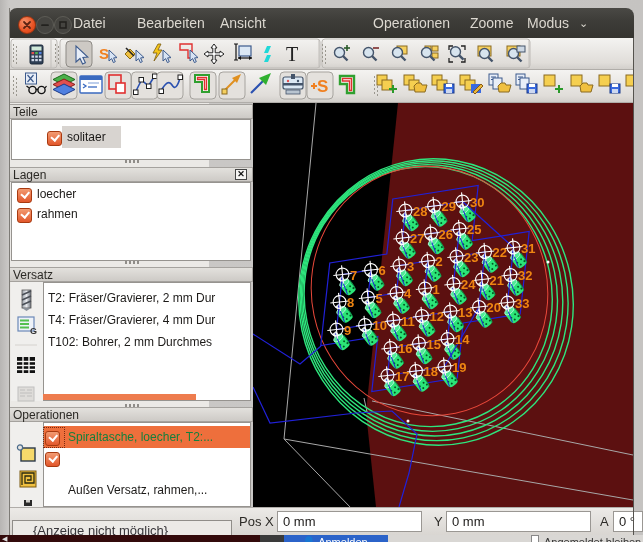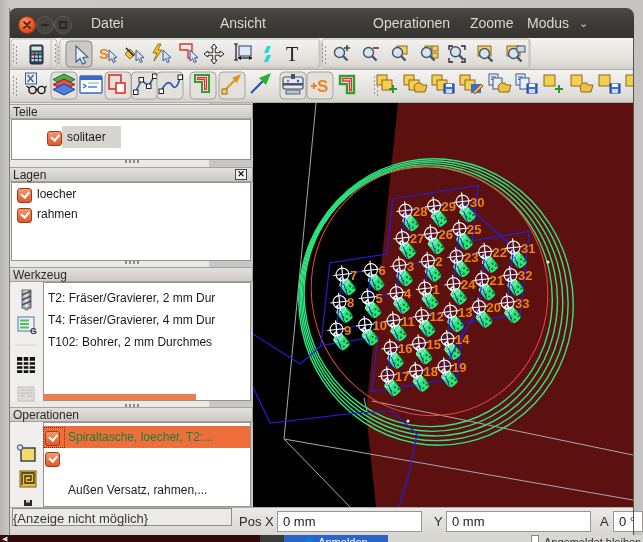--- a/index.html
+++ b/index.html
@@ -16,41 +16,42 @@
 #toolbar1{position:absolute;left:1px;top:30px;width:623px;height:31px;background:linear-gradient(#f4f3f1,#e0ddd9 80%,#d2cfcb);border-bottom:1px solid #b0ada9;}
 #toolbar2{position:absolute;left:1px;top:62px;width:623px;height:32px;background:linear-gradient(#f4f3f1,#e0ddd9 80%,#d2cfcb);border-bottom:1px solid #b0ada9;}
 #lpanel{position:absolute;left:1px;top:95px;width:199px;height:404px;background:#ebe9e6;}
 .shead{position:absolute;left:0px;width:243px;height:15px;background:linear-gradient(#e3e1dd,#cdcac6);border:1px solid #a5a29e;border-left:none;box-sizing:border-box;font-size:12px;color:#2c2a26;line-height:15px;padding-left:3px;}
 .swhite{position:absolute;background:#fff;border:1px solid #96938f;box-sizing:border-box;}
 .splitdots{position:absolute;left:115px;width:14px;height:3px;background-image:repeating-linear-gradient(90deg,#908d89 0 2px,transparent 2px 4px);}
 .chk{position:absolute;width:13px;height:13px;border-radius:3px;background:linear-gradient(#f29b72,#e2572b);border:1px solid #a83a10;}
 .chk:after{content:"";position:absolute;left:2.5px;top:2px;width:6px;height:3.5px;border-left:2px solid #fff;border-bottom:2px solid #fff;transform:rotate(-50deg);}
 .itext{position:absolute;font-size:12px;color:#1c1a18;white-space:nowrap;}
 #statusbar{position:absolute;left:1px;top:499px;width:623px;height:28px;background:linear-gradient(#eceae7,#d8d5d1);border-top:1px solid #b0ada9;}
-.sbox{position:absolute;top:0;height:18px;background:#eceae7;border:1px solid #908d89;box-sizing:border-box;font-size:13px;color:#38363a;line-height:19px;padding-left:0;}
+.sbox{position:absolute;top:12px;height:18px;background:#eceae7;border:1px solid #908d89;box-sizing:border-box;font-size:13px;color:#38363a;line-height:19px;padding-left:20px;}
 .sinput{position:absolute;top:3px;height:21px;background:#fff;border:1px solid #9a9793;box-sizing:border-box;font-size:13px;color:#1c1a18;line-height:19px;padding-left:5px;}
 .slabel{position:absolute;font-size:13px;color:#2c2a26;top:6px;}
 #bottomstrip{position:absolute;left:0;top:535px;width:643px;height:7px;background:#36080a;}
 #canvas{position:absolute;left:244px;top:95px;width:380px;height:404px;background:#000;}
 </style>
 </head>
 <body>
 <div id="root">
  <div id="win">
   <div id="titlebar">
     <div class="wbtn" id="btn-close"><svg width="16" height="16">
             <path d="M5 5 L11 11 M11 5 L5 11" stroke="#5e2312" stroke-width="1.8" stroke-linecap="round"></path>
           </svg></div>
     <div class="wbtn" id="btn-min"><svg width="16" height="16">
             <path d="M5 8.2 L11 8.2" stroke="#23221f" stroke-width="1.8" stroke-linecap="round"></path>
           </svg></div>
     <div class="wbtn" id="btn-max"><svg width="16" height="16">
             <rect x="5" y="5" width="6" height="6" fill="none" stroke="#23221f" stroke-width="1.6"></rect>
           </svg></div>
-    <div class="menu" style="left:82px;">Datei</div>
+    <div class="menu" style="left:64px;">Datei</div>
+    <div class="menu" style="left:128px;">Bearbeiten</div>
     <div class="menu" style="left:211px;">Ansicht</div>
     <div class="menu" style="left:364px;">Operationen</div>
     <div class="menu" style="left:461px;text-align:center;">Zoome</div>
     <div class="menu" style="left:518px;">Modus</div>
     <div class="menu" style="left:570px;font-size:11px;">⌄</div>
   </div>
   <div id="toolbar1">
 <svg width="623" height="32" viewBox="0 0 623 32" style="position:absolute;left:0;top:0;">
 <rect x="1" y="1" width="46" height="29" rx="3" fill="none" stroke="#bdbab6"></rect>
           <rect x="50" y="1" width="260" height="29" rx="3" fill="none" stroke="#bdbab6"></rect>
@@ -369,21 +370,21 @@
 <div class="itext" style="left:57px;top:27px;">solitaer</div>
 <div class="splitdots" style="top:57px;"></div>
 <div class="shead" style="top:64px;">Lagen</div>
 <div style="position:absolute;left:225px;top:66px;width:12px;height:11px;border:1px solid #444;background:#f5f4f2;box-sizing:border-box;font-size:9px;line-height:9px;text-align:center;color:#111;font-weight:bold;">✕</div>
 <div class="swhite" style="left:1px;top:79px;width:240px;height:79px;"></div>
 <div class="chk" style="left:7px;top:85px;"></div>
 <div class="itext" style="left:27px;top:84px;">loecher</div>
 <div class="chk" style="left:7px;top:105px;"></div>
 <div class="itext" style="left:27px;top:104px;">rahmen</div>
 <div class="splitdots" style="top:158px;"></div>
-<div class="shead" style="top:164px;">Werkzeug</div>
+<div class="shead" style="top:164px;">Versatz</div>
 <div style="position:absolute;left:1px;top:179px;width:32px;height:119px;background:#f0efed;"></div>
 <div class="swhite" style="left:33px;top:179px;width:208px;height:119px;"></div>
 <div class="itext" style="left:38px;top:188px;width:193px;overflow:hidden;">T2: Fräser/Gravierer, 2 mm Dur</div>
 <div class="itext" style="left:38px;top:210px;width:193px;overflow:hidden;">T4: Fräser/Gravierer, 4 mm Dur</div>
 <div class="itext" style="left:38px;top:232px;width:193px;overflow:hidden;">T102: Bohrer, 2 mm Durchmes</div>
 <div style="position:absolute;left:33px;top:291px;width:153px;height:6px;background:#ee7c4e;"></div>
 <svg style="position:absolute;left:3px;top:184px;" width="26" height="116" viewBox="0 0 26 116">
 <g>
  <defs>
               <linearGradient id="met" x1="0" y1="0" x2="1" y2="0">

